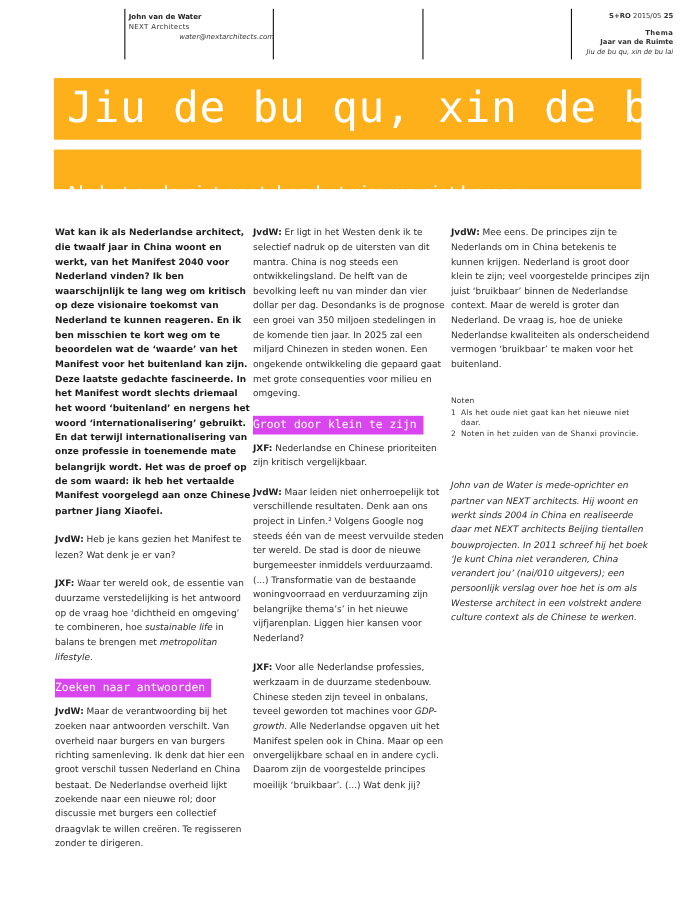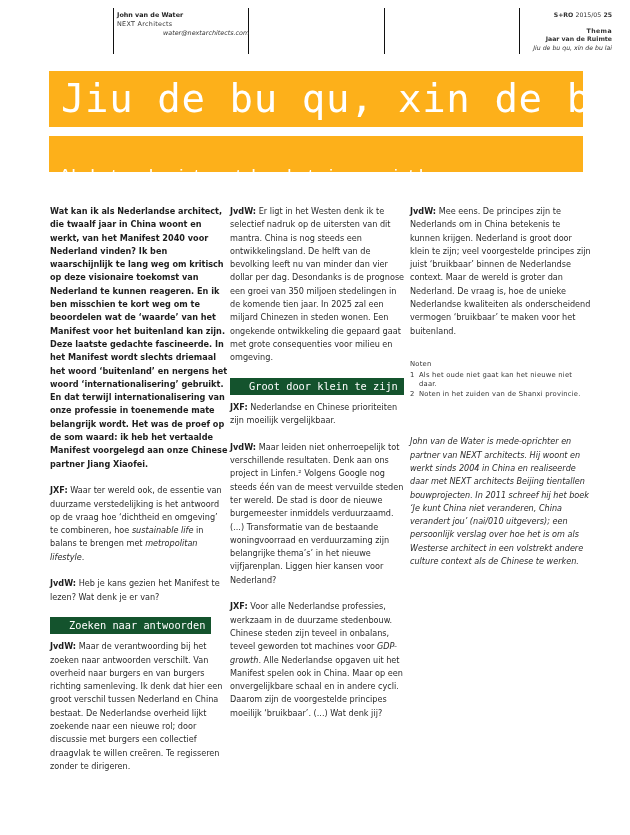--- a/index.html
+++ b/index.html
@@ -28,23 +28,23 @@
                        font-size: 18.6px; line-height: 26px; white-space: nowrap; letter-spacing: 0.1px; margin-top: 22px; }
 
     .col { position: absolute; top: 205px; width: 178px; font-size: 8.15px; line-height: 13.3px; color: #2a2a2a; }
     .col p { margin: 0 0 13.3px 0; }
     .col1 { left: 50px; }
     .col2 { left: 230px; width: 176px; }
     .col3 { left: 410px; width: 182px; }
     .lead { font-weight: bold; color: #1e1e1e; }
     .spk { font-weight: bold; color: #1e1e1e; }
     em { font-style: italic; }
-    .section-head { display: inline-block; background: #14532d; color: #fff;
+    .section-head { display: inline-block; background: #d946ef; color: #fff;
                     font-family: "DejaVu Sans Mono", monospace; font-size: 10.3px; line-height: 15px;
-                    padding: 1px 6px 1px 19px; margin: 0 0 6px 0; white-space: nowrap; }
+                    padding: 1px 6px 1px 0; margin: 0 0 6px 0; white-space: nowrap; }
     .end-mark { display: inline-block; width: 6px; height: 6px; background: #FDB01A; margin-left: 3px; vertical-align: 0px; }
     .notes { font-size: 6.8px; line-height: 9.6px; color: #333; margin-top: 22px; letter-spacing: 0.2px; }
     .notes .nh { margin-bottom: 1px; }
     .notes .note { display: flex; }
     .notes .note .n { width: 9px; flex: none; }
     .bio { font-style: italic; font-size: 8.1px; line-height: 13.3px; color: #2a2a2a; margin-top: 36px; }
   </style>
 </head>
 <body>
 
@@ -73,30 +73,30 @@
 
 <div class="title-box">
   <div class="t">Jiu de bu qu, xin de bu lai</div>
 </div>
 <div class="subtitle-box">
   <div class="t">Als het oude niet gaat, kan het nieuwe niet komen</div>
 </div>
 
 <div class="col col1">
   <p class="lead">Wat kan ik als Nederlandse architect, die twaalf jaar in China woont en werkt, van het Manifest 2040 voor Nederland vinden? Ik ben waarschijnlijk te lang weg om kritisch op deze visionaire toekomst van Nederland te kunnen reageren. En ik ben misschien te kort weg om te beoordelen wat de ‘waarde’ van het Manifest voor het buitenland kan zijn. Deze laatste gedachte fascineerde. In het Manifest wordt slechts driemaal het woord ‘buitenland’ en nergens het woord ‘internationalisering’ gebruikt. En dat terwijl internationalisering van onze professie in toenemende mate belangrijk wordt. Het was de proef op de som waard: ik heb het vertaalde Manifest voorgelegd aan onze Chinese partner Jiang Xiaofei.</p>
+  <p><span class="spk">JvdW:</span><span> Heb je kans gezien het Manifest te lezen? Wat denk je er van?</span></p>
   <p><span class="spk">JXF:</span><span> Waar ter wereld ook, de essentie van duurzame verstedelijking is het antwoord op de vraag hoe ‘dichtheid en omgeving’ te combineren, hoe </span><em>sustainable life</em><span> in balans te brengen met </span><em>metropolitan lifestyle</em><span>.</span></p>
-  <p><span class="spk">JvdW:</span><span> Heb je kans gezien het Manifest te lezen? Wat denk je er van?</span></p>
   <div class="section-head">Zoeken naar antwoorden</div>
   <p><span class="spk">JvdW:</span><span> Maar de verantwoording bij het zoeken naar antwoorden verschilt. Van overheid naar burgers en van burgers richting samenleving. Ik denk dat hier een groot verschil tussen Nederland en China bestaat. De Nederlandse overheid lijkt zoekende naar een nieuwe rol; door discussie met burgers een collectief draagvlak te willen creëren. Te regisseren zonder te dirigeren.</span></p>
 </div>
 
 <div class="col col2">
   <p><span class="spk">JvdW:</span><span> Er ligt in het Westen denk ik te selectief nadruk op de uitersten van dit mantra. China is nog steeds een ontwikkelingsland. De helft van de bevolking leeft nu van minder dan vier dollar per dag. Desondanks is de prognose een groei van 350 miljoen stedelingen in de komende tien jaar. In 2025 zal een miljard Chinezen in steden wonen. Een ongekende ontwikkeling die gepaard gaat met grote consequenties voor milieu en omgeving.</span></p>
   <div class="section-head">Groot door klein te zijn</div>
-  <p><span class="spk">JXF:</span><span> Nederlandse en Chinese prioriteiten zijn moeilijk vergelijkbaar.</span></p>
+  <p><span class="spk">JXF:</span><span> Nederlandse en Chinese prioriteiten zijn kritisch vergelijkbaar.</span></p>
   <p><span class="spk">JvdW:</span><span> Maar leiden niet onherroepelijk tot verschillende resultaten. Denk aan ons project in Linfen.² Volgens Google nog steeds één van de meest vervuilde steden ter wereld. De stad is door de nieuwe burgemeester inmiddels verduurzaamd. (...) Transformatie van de bestaande woningvoorraad en verduurzaming zijn belangrijke thema’s’ in het nieuwe vijfjarenplan. Liggen hier kansen voor Nederland?</span></p>
   <p><span class="spk">JXF:</span><span> Voor alle Nederlandse professies, werkzaam in de duurzame stedenbouw. Chinese steden zijn teveel in onbalans, teveel geworden tot machines voor </span><em>GDP-growth</em><span>. Alle Nederlandse opgaven uit het Manifest spelen ook in China. Maar op een onvergelijkbare schaal en in andere cycli. Daarom zijn de voorgestelde principes moeilijk ‘bruikbaar’. (...) Wat denk jij?</span></p>
 </div>
 
 <div class="col col3">
   <p><span class="spk">JvdW:</span><span> Mee eens. De principes zijn te Nederlands om in China betekenis te kunnen krijgen. Nederland is groot door klein te zijn; veel voorgestelde principes zijn juist ‘bruikbaar’ binnen de Nederlandse context. Maar de wereld is groter dan Nederland. De vraag is, hoe de unieke Nederlandse kwaliteiten als onderscheidend vermogen ‘bruikbaar’ te maken voor het buitenland.</span></p>
   <div class="notes">
     <div class="nh">Noten</div>
     <div class="note">
       <span class="n">1</span>

